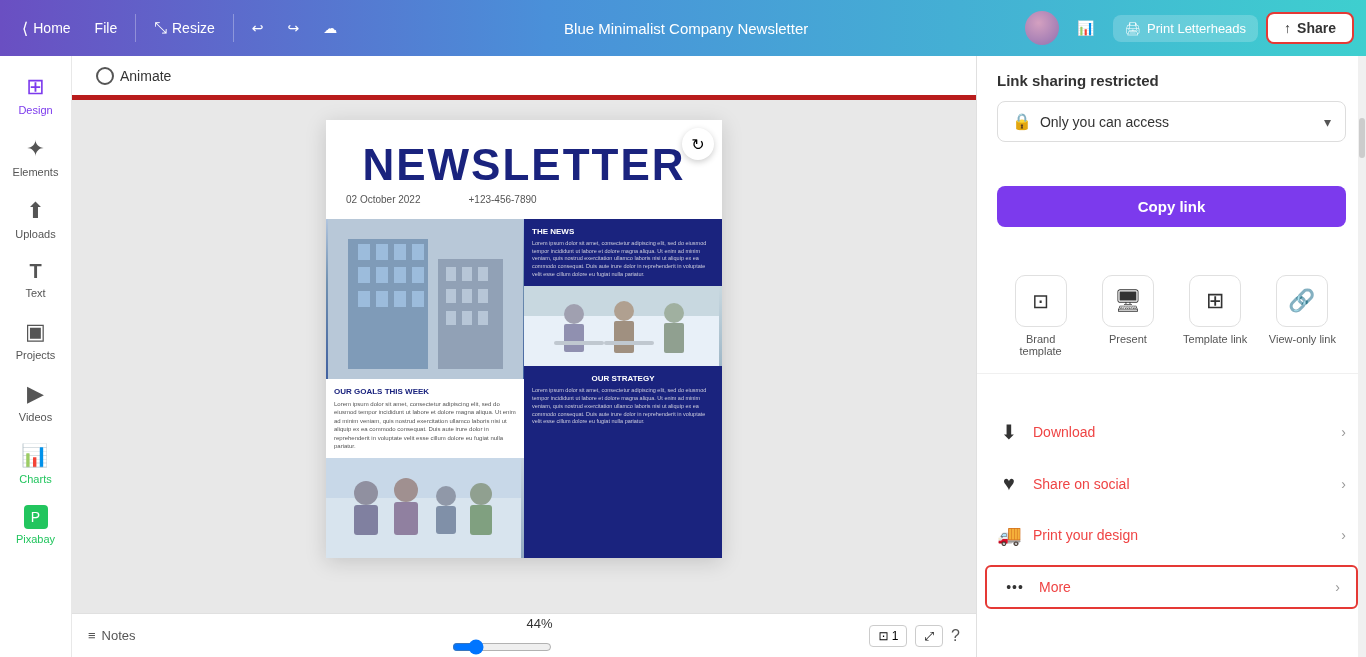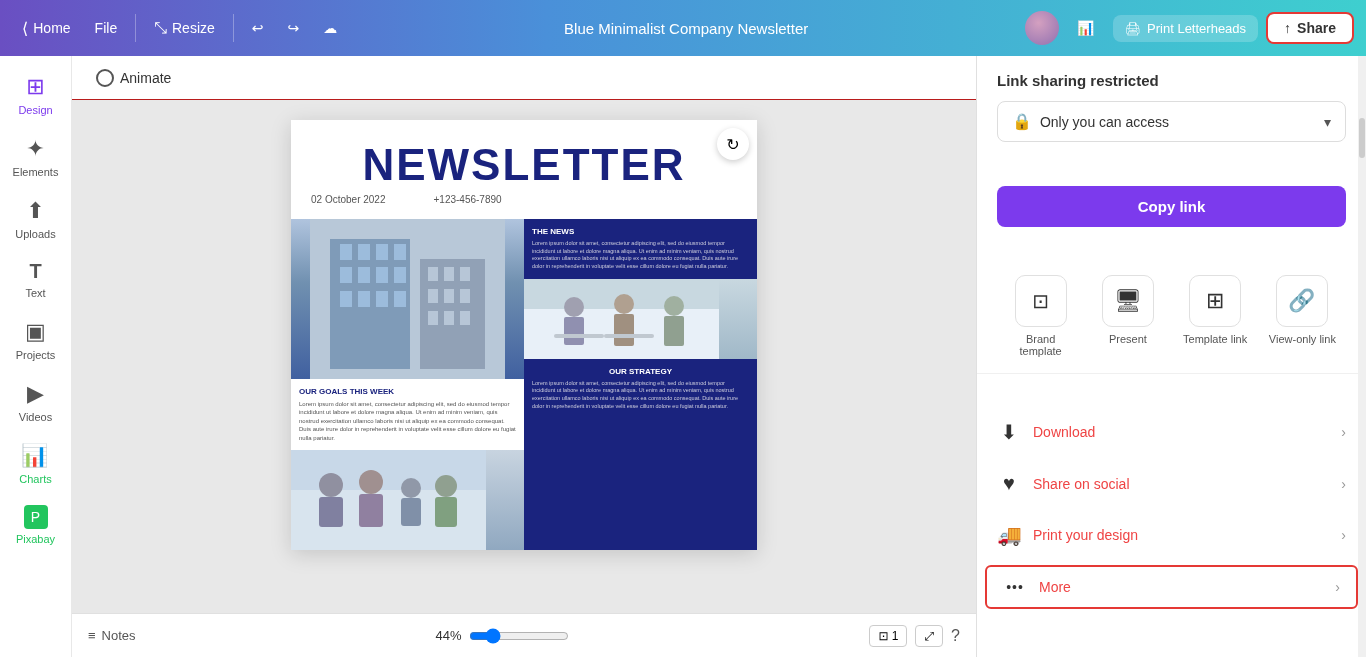--- a/index.html
+++ b/index.html
@@ -67,34 +67,34 @@
 
     
     .canvas-area {
       flex: 1; background: #e8e8e8;
       display: flex; flex-direction: column;
       position: relative; overflow: hidden;
     }
     .animate-bar {
       height: 44px; background: white;
       display: flex; align-items: center; padding: 0 16px;
-      border-bottom: 1px solid #b91c1c; gap: 8px;
+      border-bottom: 5px solid #b91c1c; gap: 8px;
     }
     .animate-btn {
       display: flex; align-items: center; gap: 6px;
       font-size: 14px; color: #333; cursor: pointer;
       background: none; border: none; padding: 4px 8px; border-radius: 6px;
     }
     .canvas-scroll {
       flex: 1; display: flex; justify-content: center; align-items: flex-start;
       padding: 20px; overflow: auto;
       position: relative;
     }
     .page-canvas {
-      width: 466px; background: #a21caf;
+      width: 396px; background: #a21caf;
       box-shadow: 0 4px 20px rgba(0,0,0,0.15);
       position: relative;
     }
     
     .newsletter-header {
       background: white; padding: 20px 20px 10px;
       text-align: center;
     }
     .newsletter-title {
       font-size: 44px; font-weight: 900; color: #1a237e;
@@ -135,21 +135,21 @@
       box-shadow: 0 2px 6px rgba(0,0,0,0.2); font-size: 16px;
     }
 
     
     .bottom-bar {
       height: 44px; background: white;
       display: flex; align-items: center; justify-content: space-between;
       padding: 0 16px; border-top: 1px solid #e0e0e0;
     }
     .notes-btn { display: flex; align-items: center; gap: 6px; font-size: 13px; color: #555; cursor: pointer; background: none; border: none; }
-    .zoom-controls { display: flex; align-items: flex-start; gap: 8px; }
+    .zoom-controls { display: flex; align-items: flex-end; gap: 8px; flex-direction: column; }
     .zoom-text { font-size: 13px; color: #333; }
     .zoom-slider { width: 100px; }
     .page-controls { display: flex; align-items: center; gap: 8px; }
     .page-btn { background: none; border: 1px solid #ccc; border-radius: 4px; padding: 3px 8px; cursor: pointer; font-size: 12px; }
     .help-btn { background: none; border: none; cursor: pointer; font-size: 16px; color: #555; }
 
     
     .right-panel {
       width: 390px; background: white;
       border-left: 1px solid #e0e0e0;

